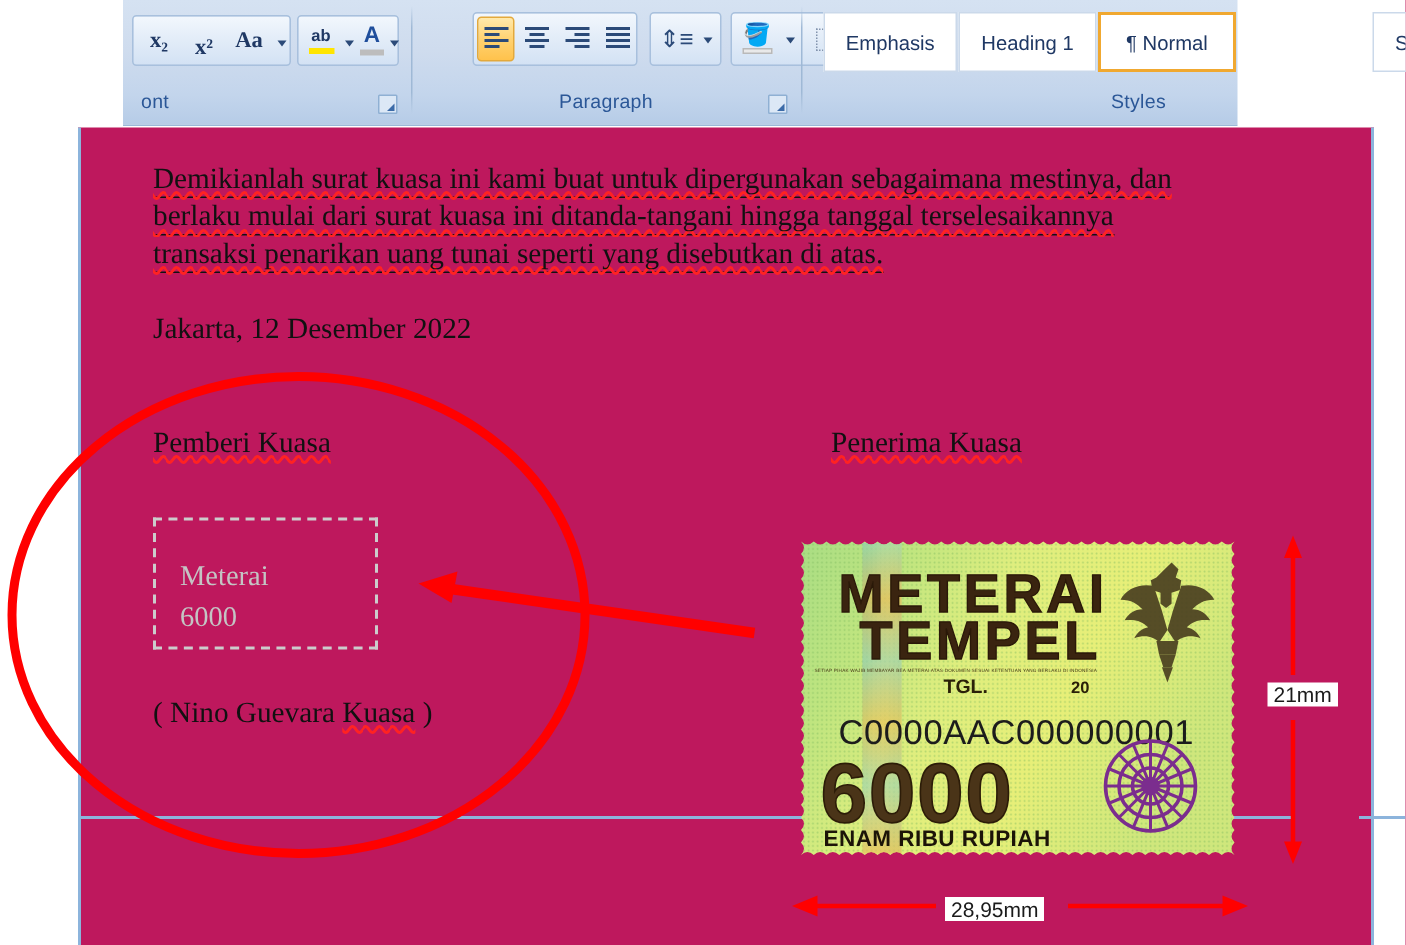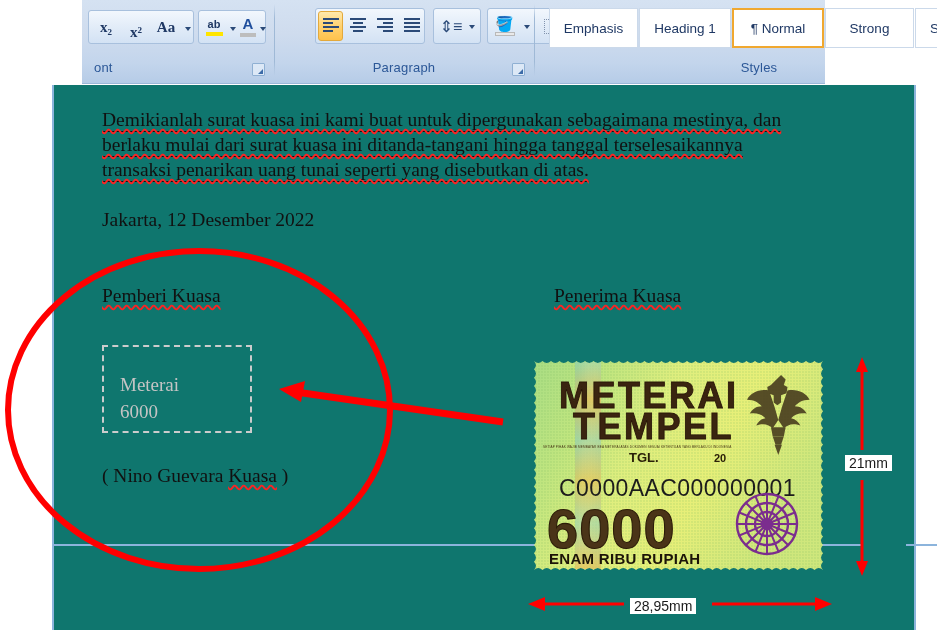--- a/index.html
+++ b/index.html
@@ -61,21 +61,21 @@
     border: 1px solid #cbd9ea; display: flex; align-items: center; justify-content: center;
     font-size: 13.5px; color: #1f3864; white-space: nowrap;
   }
   .style-item.active {
     border: 2px solid #f0a830; box-shadow: 0 0 0 1px #fff inset;
   }
 
   
   #page {
     position: absolute; left: 52px; top: 85px; width: 864px; height: 545px;
-    background: #0f766e;
+    background: #be185d;
     border-left: 2px solid #8cb4dc; border-right: 2px solid #8cb4dc;
   }
   #page-bottom-rule {
     position: absolute; left: 52px; top: 544px; width: 810px; height: 2px;
     background: #8cb4dc;
   }
   #page-bottom-rule-r {
     position: absolute; left: 906px; top: 544px; width: 31px; height: 2px;
     background: #8cb4dc;
   }
@@ -231,23 +231,20 @@
 
   <div class="rbn-group" style="left:455px;width:444px;">
     <div class="style-item" style="left:12px;width:89px;">
       <span>Emphasis</span>
     </div>
     <div class="style-item" style="left:102px;width:92px;">
       <span>Heading 1</span>
     </div>
     <div class="style-item active" style="left:195px;width:92px;">
       <span>¶ Normal</span>
-    </div>
-    <div class="style-item" style="left:288px;width:89px;">
-      <span>Strong</span>
     </div>
     <div class="style-item" style="left:378px;width:66px;justify-content:flex-start;padding-left:14px;">
       <span>S</span>
     </div>
     <div class="rbn-label">Styles</div>
   </div>
 </div>
 
 <div id="page">
 

